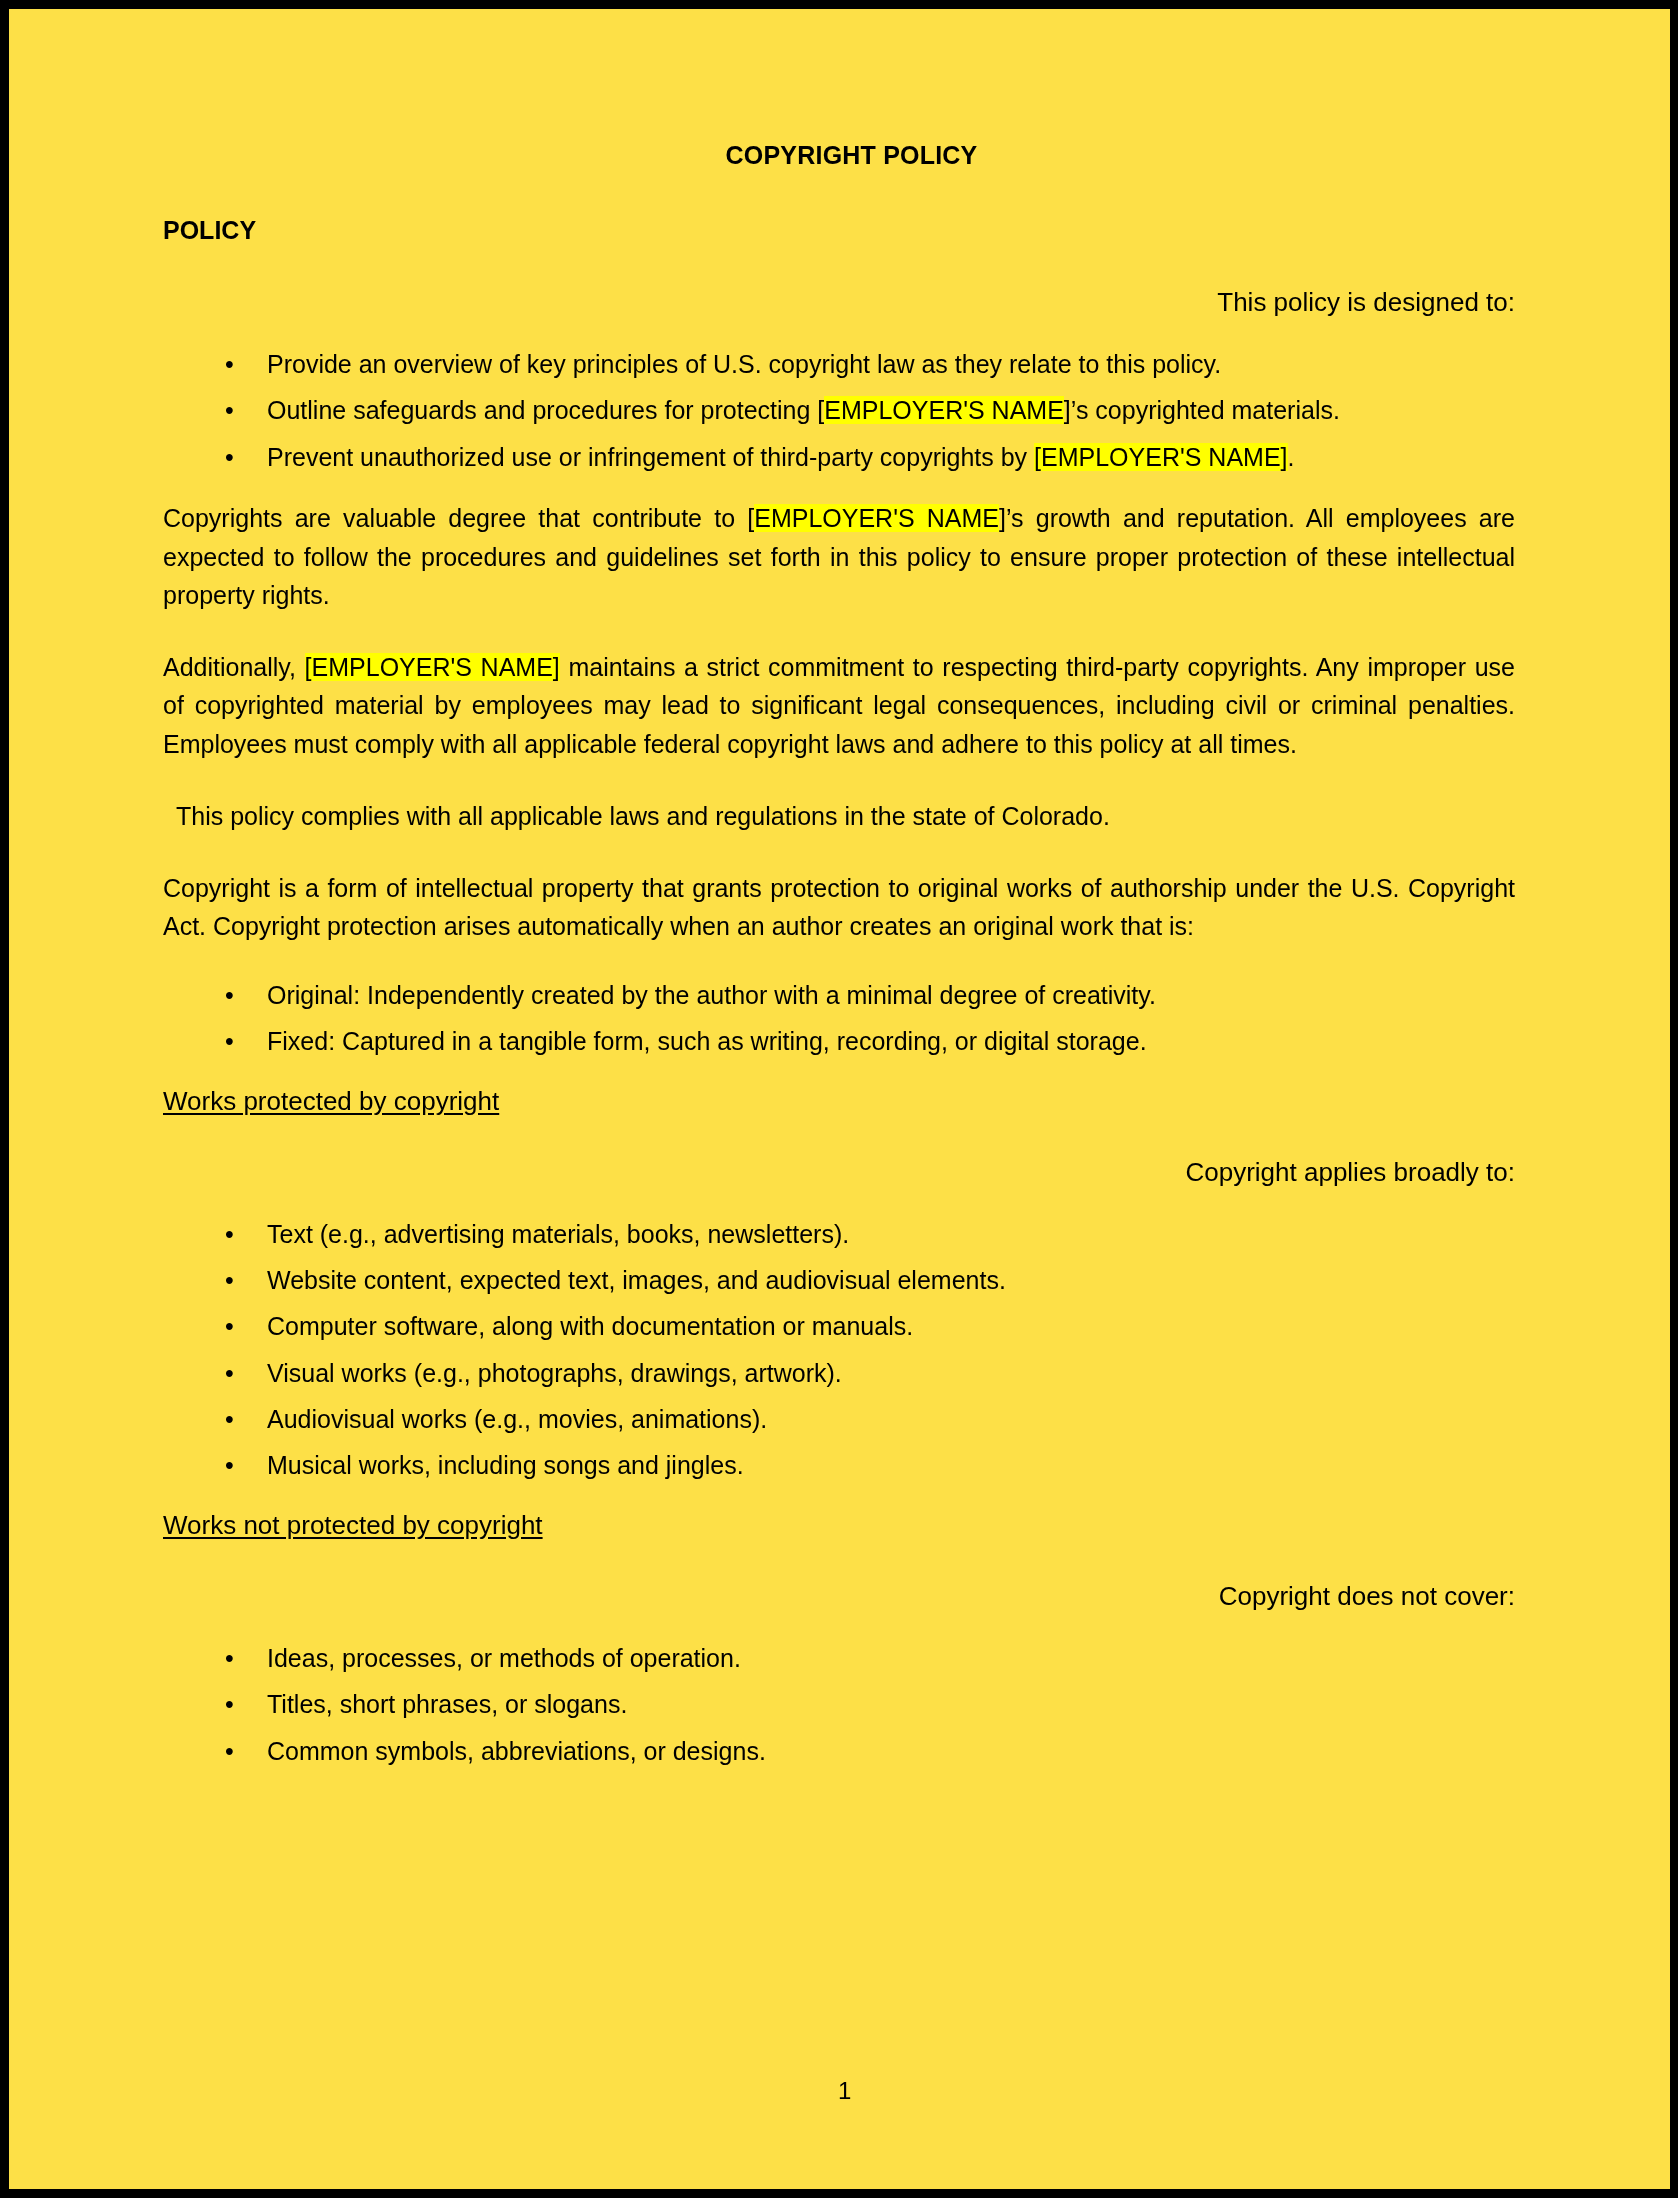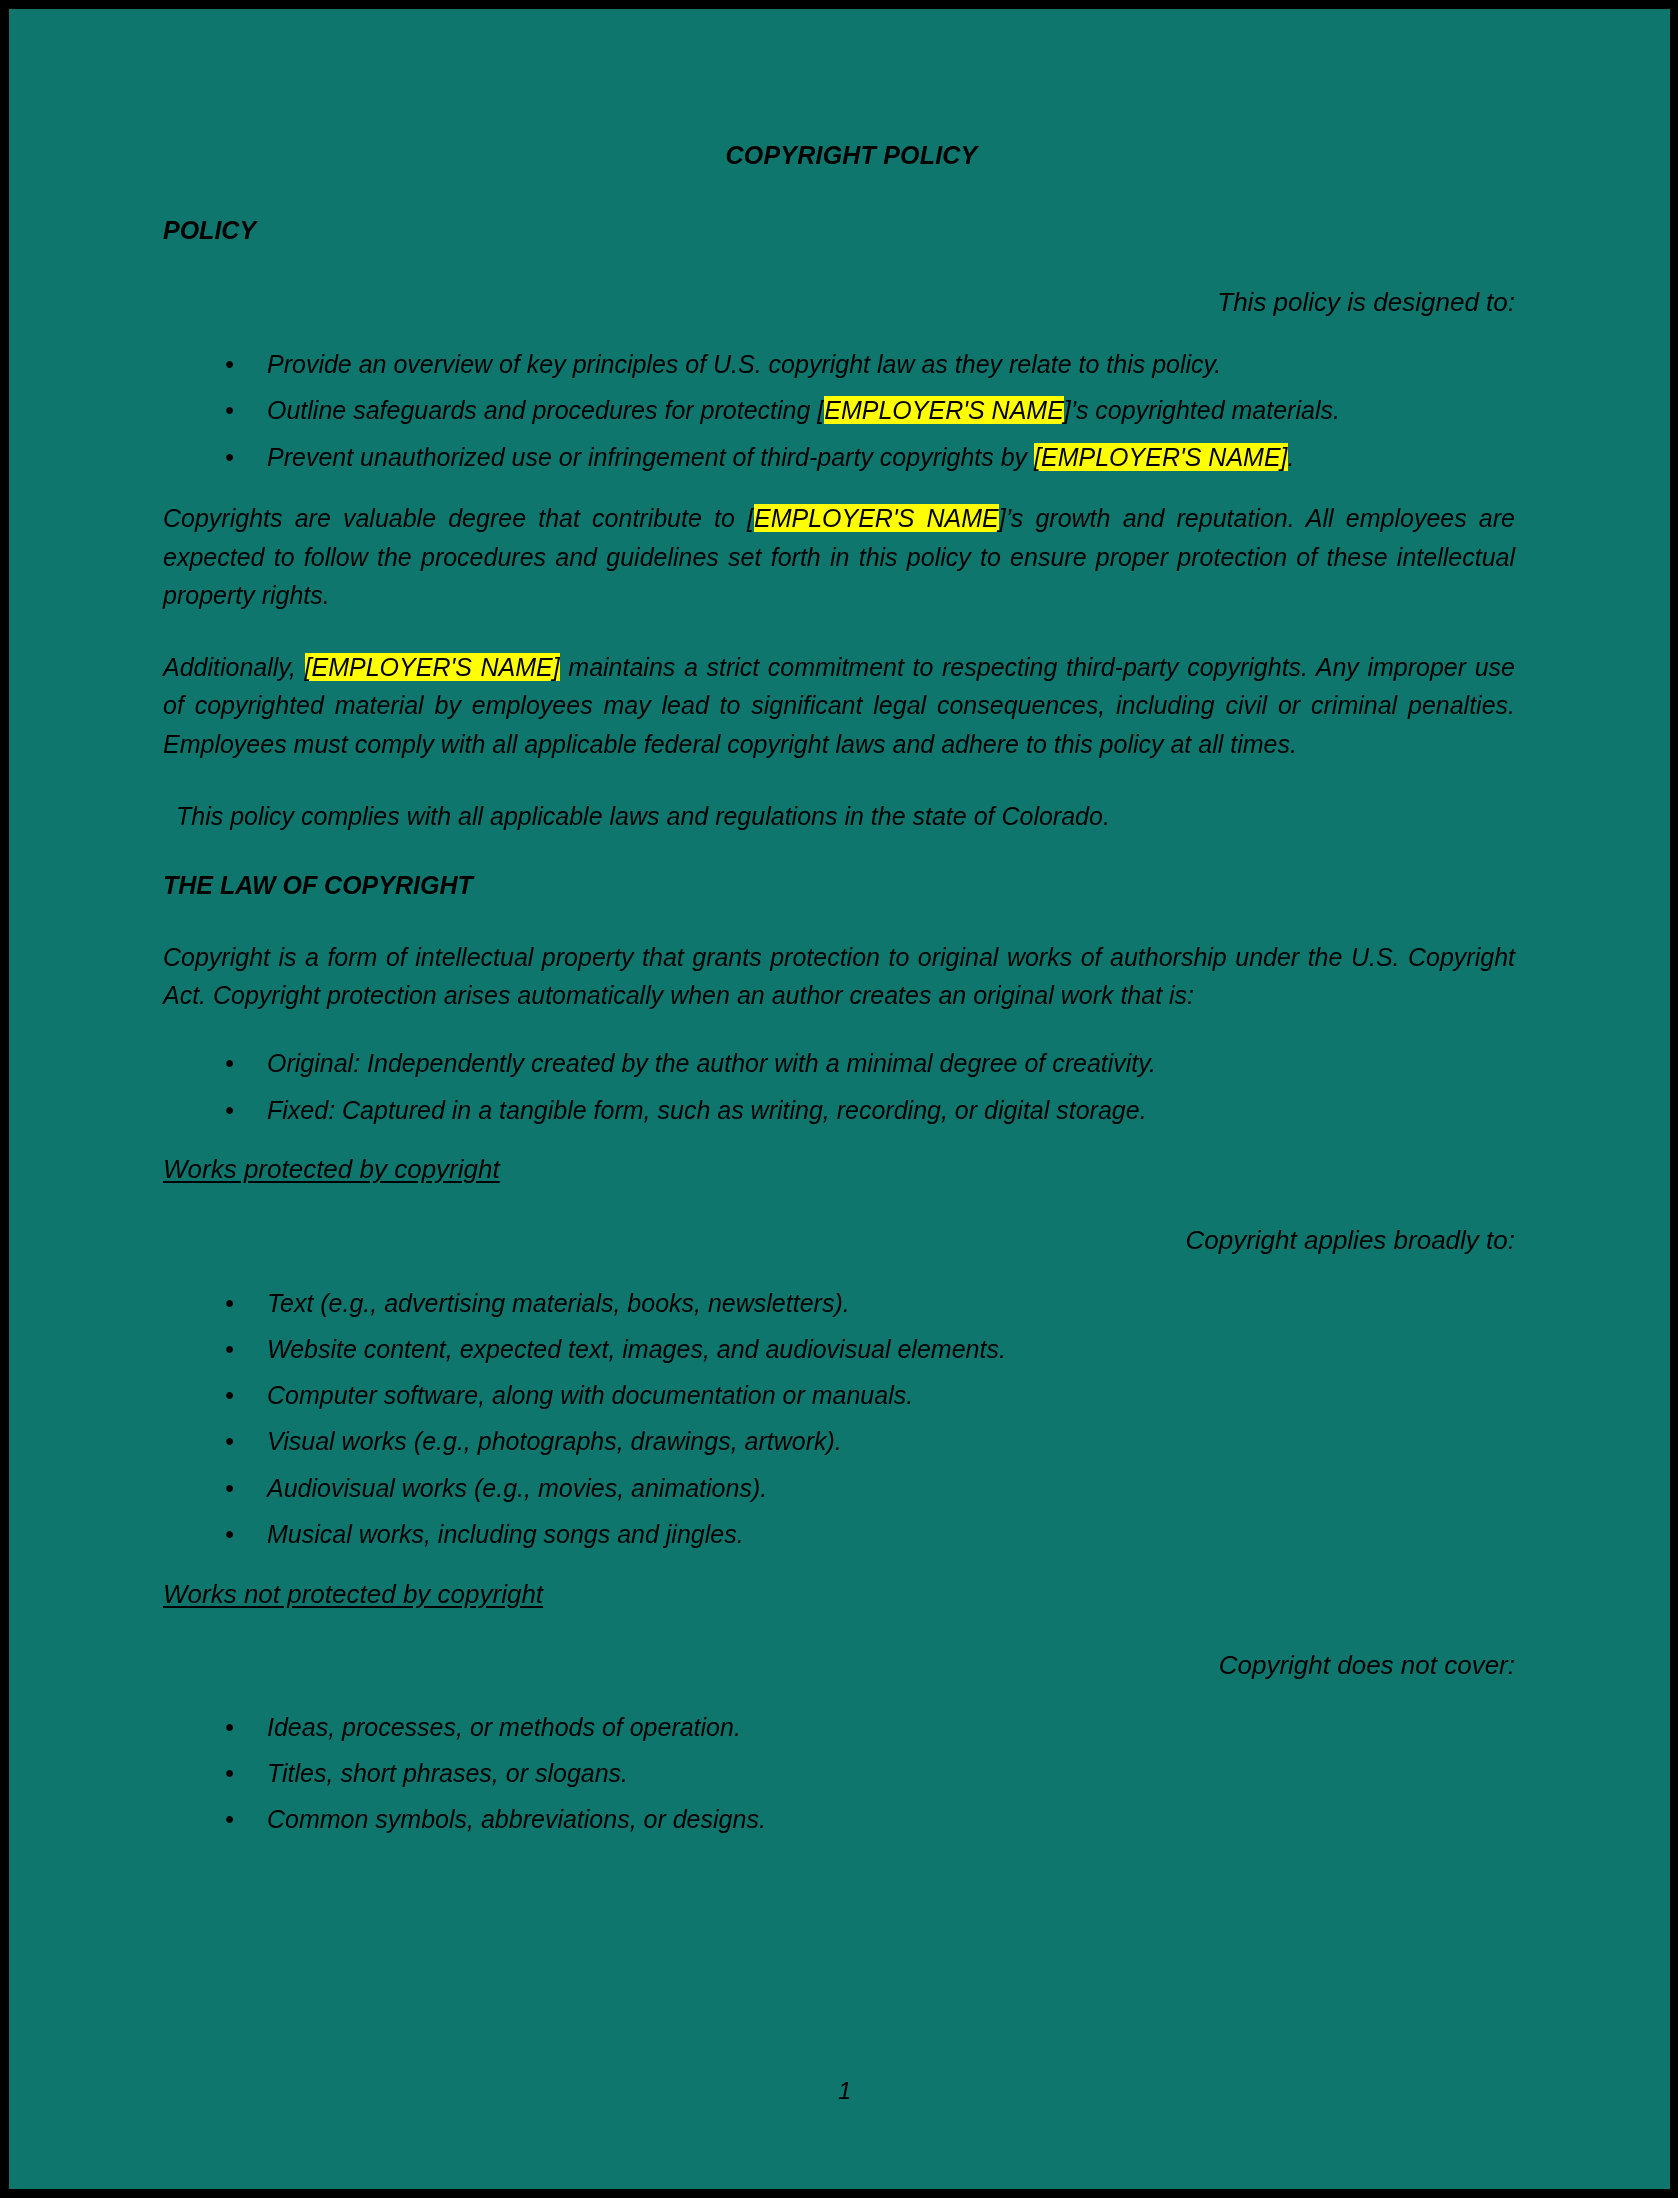--- a/index.html
+++ b/index.html
@@ -18,22 +18,21 @@
     background: #ffffff;
     border: 9.7px solid #000000;
     overflow: hidden;
   }
   .sheet {
     position: absolute;
     left: 0;
     top: 0;
     right: 0;
     bottom: 0;
-    background: #0f766e;
-    font-style: italic;
+    background: #fde047;
   }
   .content {
     position: absolute;
     left: 154px;
     top: 132px;
     width: 1352px;
   }
   .doc-title {
     text-align: center;
     font-weight: bold;
@@ -144,21 +143,20 @@
           <span>Prevent unauthorized use or infringement of third-party copyrights by </span><span class="hl">[EMPLOYER'S NAME]</span><span>.</span>
         </li>
       </ul>
 
       <p class="para"><span>Copyrights are valuable degree that contribute to [</span><span class="hl">EMPLOYER'S NAME</span><span>]’s growth and reputation. All employees are expected to follow the procedures and guidelines set forth in this policy to ensure proper protection of these intellectual property rights.</span></p>
 
       <p class="para"><span>Additionally, </span><span class="hl">[EMPLOYER'S NAME]</span><span> maintains a strict commitment to respecting third-party copyrights. Any improper use of copyrighted material by employees may lead to significant legal consequences, including civil or criminal penalties. Employees must comply with all applicable federal copyright laws and adhere to this policy at all times.</span></p>
 
       <p class="para left">This policy complies with all applicable laws and regulations in the state of Colorado.</p>
 
-      <div class="section-heading">THE LAW OF COPYRIGHT</div>
 
       <p class="para">Copyright is a form of intellectual property that grants protection to original works of authorship under the U.S. Copyright Act. Copyright protection arises automatically when an author creates an original work that is:</p>
 
       <ul class="bullets">
         <li>
           <span class="dot">•</span>
           <span>Original: Independently created by the author with a minimal degree of creativity.</span>
         </li>
         <li>
           <span class="dot">•</span>

